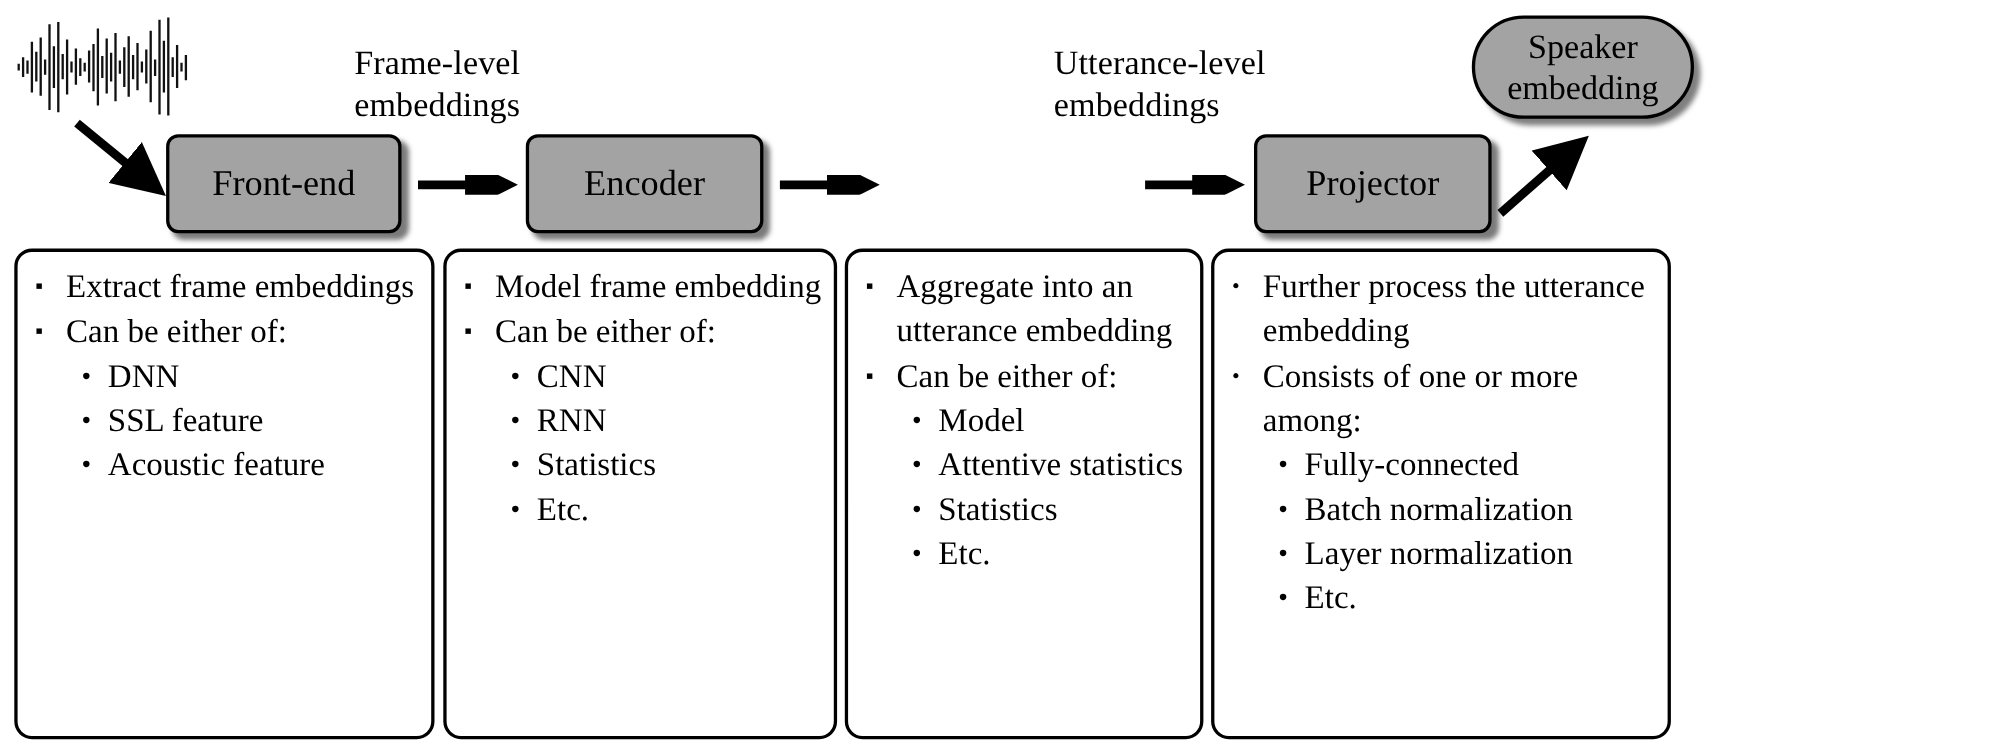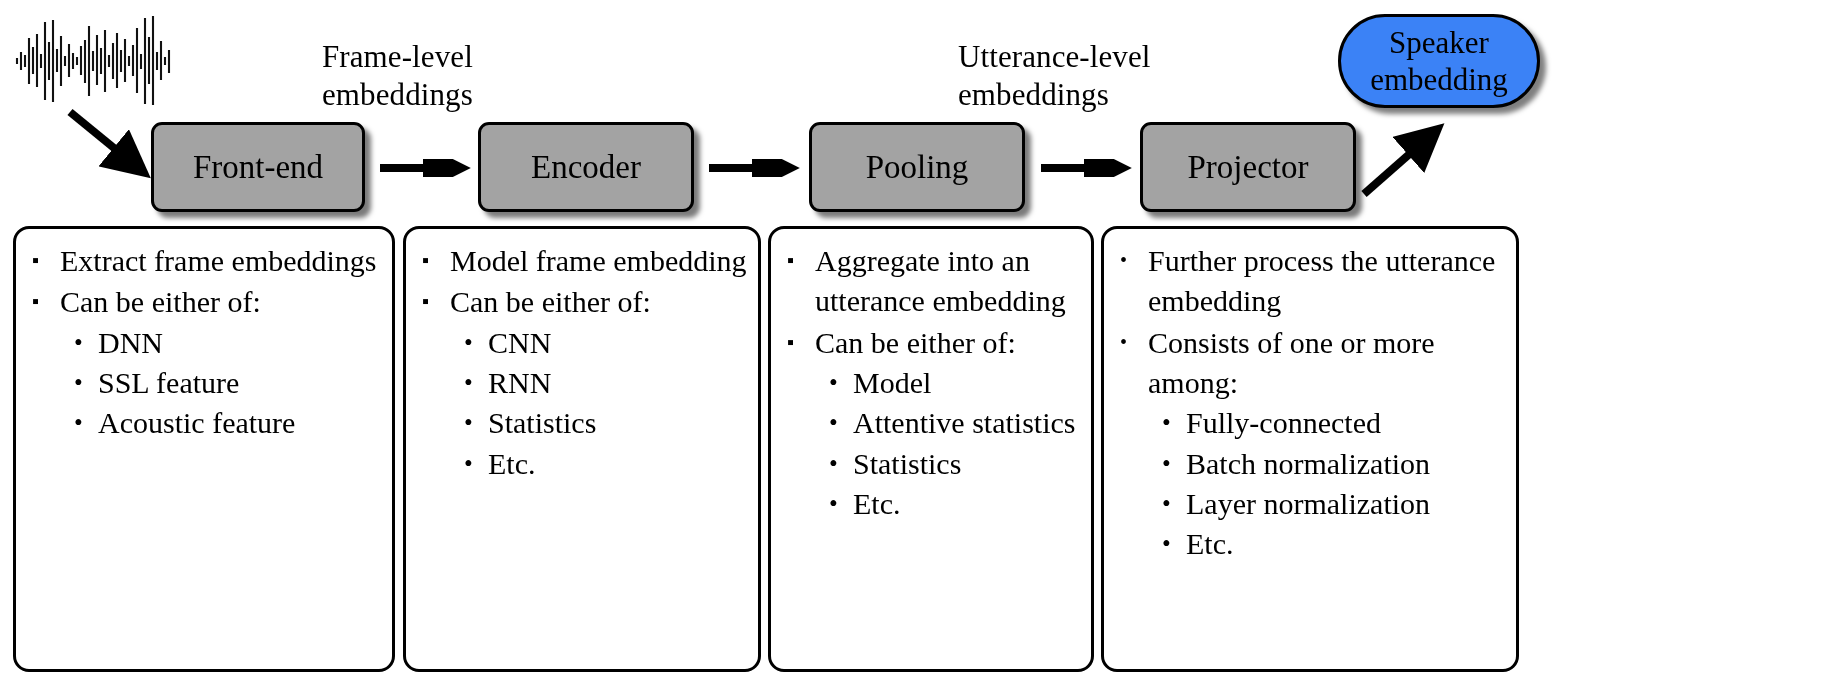--- a/index.html
+++ b/index.html
@@ -69,21 +69,21 @@
     top: 14px;
     width: 0;
   }
   .pill {
     position: absolute;
     left: -302px;
     top: 0;
     width: 202px;
     height: 94px;
     box-sizing: border-box;
-    background: #3b82f6;
+    background: #a3a3a3;
     border: 3.5px solid #000000;
     border-radius: 48px;
     box-shadow: 6px 6px 5px rgba(0,0,0,0.5);
     display: flex;
     flex-direction: column;
     align-items: center;
     justify-content: center;
     font-size: 31px;
     line-height: 1.2;
     text-align: center;
@@ -230,23 +230,20 @@
 embeddings</div>
   <div class="flow-label" id="label-utt">Utterance-level
 embeddings</div>
 
   <div class="proc-box" id="box-frontend">
     <span>Front-end</span>
   </div>
   <div class="proc-box" id="box-encoder">
     <span>Encoder</span>
   </div>
-  <div class="proc-box" id="box-pooling">
-    <span>Pooling</span>
-  </div>
   <div class="proc-box" id="box-projector">
     <span>Projector</span>
   </div>
 
   <div class="arrow-h" id="arrow-1">
     <svg viewBox="0 0 94 18" width="94" height="18" aria-hidden="true">
       <defs>
         <marker id="ahRight1" markerWidth="6" markerHeight="6" refX="3.4" refY="3" orient="auto">
           <path d="M0,0 L6,3 L0,6 z" fill="#000000"></path>
         </marker>

